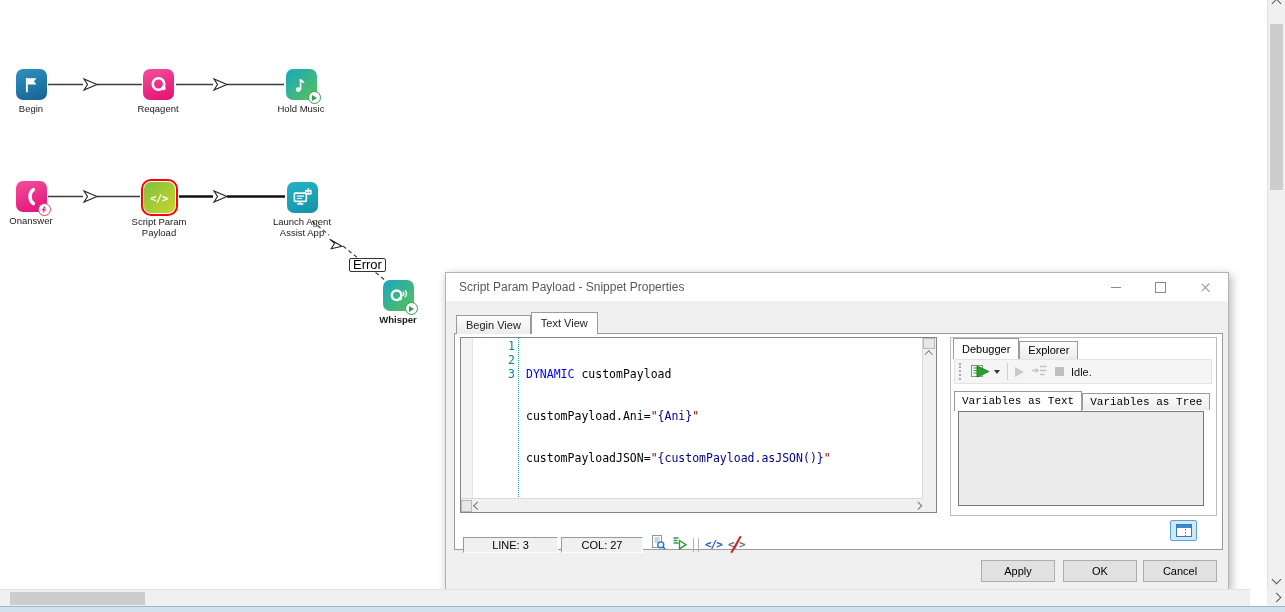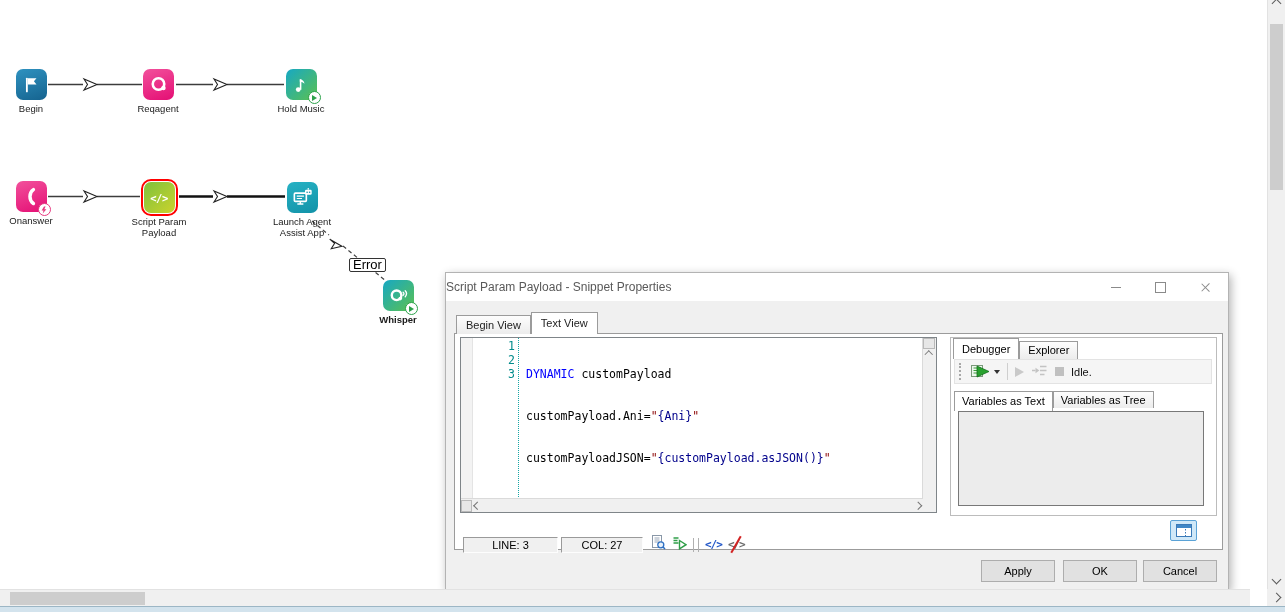--- a/index.html
+++ b/index.html
@@ -36,21 +36,21 @@
   .chev.up{transform:rotate(-135deg);}
   .chev.down{transform:rotate(45deg);}
   .chev.right{transform:rotate(-45deg);}
   .sb-btn{position:absolute;left:0;width:17px;height:15px;display:flex;align-items:center;justify-content:center;}
   .bottomstrip{position:absolute;left:0;top:606px;width:1285px;height:6px;background:#d3e3ed;border-top:1px solid #9cb6c5;}
 
   
   .dialog{position:absolute;left:445px;top:272px;width:784px;height:318px;background:#f0f0f0;
           border:1px solid #b3b3b3;box-shadow:2px 3px 9px rgba(0,0,0,.30);box-sizing:border-box;}
   .titlebar{position:absolute;left:0;top:0;right:0;height:28px;background:#fff;display:flex;align-items:center;}
-  .titletext{font-size:12px;color:#595959;}
+  .titletext{margin-left:13px;font-size:12px;color:#595959;}
   .wctrls{margin-left:auto;display:flex;height:100%;}
   .wctrl{width:45px;height:100%;display:flex;align-items:center;justify-content:center;}
   .ico-min{width:10px;height:0;border-top:1.4px solid #8a8a8a;}
   .ico-max{width:9px;height:9px;border:1.3px solid #8a8a8a;}
   .ico-x{position:relative;width:11px;height:11px;}
   .ico-x::before,.ico-x::after{content:"";position:absolute;left:5px;top:0;width:1.4px;height:11px;background:#8a8a8a;}
   .ico-x::before{transform:rotate(45deg);}  .ico-x::after{transform:rotate(-45deg);}
 
   .tabstrip{position:absolute;left:10px;top:39px;height:22px;display:flex;align-items:flex-end;z-index:3;}
   .tab{box-sizing:border-box;font-size:11px;padding:0 9px;border:1px solid #9b9b9b;border-bottom:none;
@@ -91,21 +91,21 @@
   .dbgtab{box-sizing:border-box;font-size:11px;padding:0 8px;border:1px solid #9b9b9b;border-bottom:none;background:linear-gradient(#fdfdfd,#ececec);height:18px;line-height:17px;}
   .dbgtab.active{background:#fff;height:21px;line-height:20px;z-index:2;position:relative;}
   .dbgtoolbar{position:absolute;left:3px;right:4px;top:21px;height:25px;background:#f5f5f5;border:1px solid #e3e3e3;
               display:flex;align-items:center;gap:7px;padding:0 4px;box-sizing:border-box;}
   .grip{width:3px;height:17px;border-left:2px dotted #a8a8a8;}
   .dd-arrow{width:0;height:0;border-top:4px solid #333;border-left:3.5px solid transparent;border-right:3.5px solid transparent;margin-left:-3px;}
   .tbsep{width:1px;height:17px;background:#cfcfcf;}
   .play-dis{width:0;height:0;border-left:9px solid #c9c9c9;border-top:5.5px solid transparent;border-bottom:5.5px solid transparent;}
   .stop-dis{width:9px;height:9px;background:#c0c0c0;}
   .idle{font-size:11px;color:#111;}
-  .vartabs{position:absolute;left:3px;top:53px;display:flex;align-items:flex-start;height:20px;}
+  .vartabs{position:absolute;left:3px;top:53px;display:flex;align-items:center;height:20px;font-family:Liberation Mono, monospace;}
   .vartab{box-sizing:border-box;font-size:11px;padding:0 7px;border:1px solid #9b9b9b;border-bottom:none;background:linear-gradient(#fdfdfd,#ececec);height:17px;line-height:16px;}
   .vartab.active{background:#fff;height:20px;line-height:19px;z-index:2;position:relative;}
   .varbox{position:absolute;left:7px;right:12px;top:73px;bottom:9px;background:#ececec;border:1px solid #787878;}
 
   .togglebtn{position:absolute;left:715px;top:186px;width:27px;height:21px;background:#cfe8f8;border:1px solid #5aa2d6;border-radius:2px;
              display:flex;align-items:center;justify-content:center;box-sizing:border-box;}
 
   .footer-buttons{position:absolute;left:0;top:287px;width:100%;height:22px;}
   .btn{position:absolute;width:74px;height:22px;background:#e1e1e1;border:1px solid #adadad;font-size:11px;color:#000;
        display:flex;align-items:center;justify-content:center;box-sizing:border-box;font-family:"Liberation Sans",sans-serif;}

